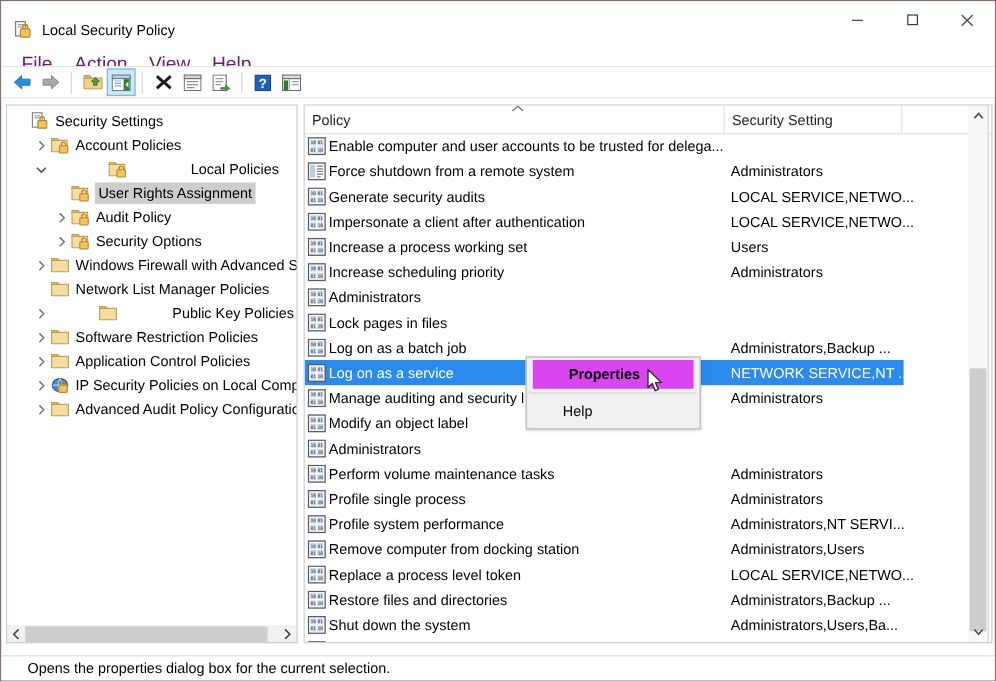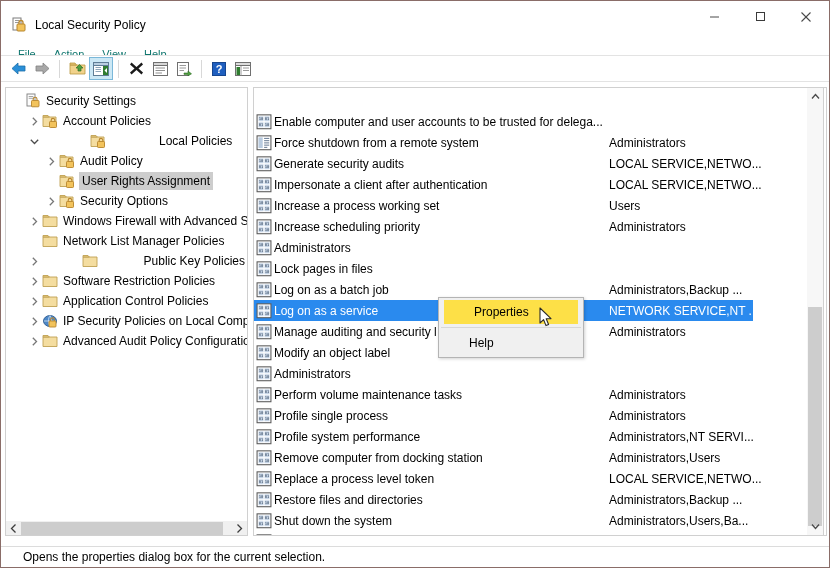--- a/index.html
+++ b/index.html
@@ -68,22 +68,22 @@
     left: 0; top: 32px;
     width: 828px;
     height: 22px;
     display: flex;
     align-items: center;
     padding-left: 8px;
     box-sizing: border-box;
     background: #ffffff;
   }
   .menu-item {
-    font-size: 11px;
-    color: #0f766e;
+    font-size: 16px;
+    color: #701a75;
     padding: 2px 9px;
     white-space: nowrap;
     margin-top: 20px;
   }
 
   
   .toolbar {
     position: absolute;
     left: 0; top: 54px;
     width: 828px;
@@ -324,23 +324,23 @@
   .ctx-item {
     height: 24px;
     display: flex;
     align-items: center;
     padding-left: 30px;
     font-size: 12px;
     color: #000000;
     box-sizing: border-box;
   }
   .ctx-item.highlight {
-    background: #fde047;
+    background: #d946ef;
     color: #000000;
-    font-weight: normal;
+    font-weight: bold;
     margin: 0 5px;
   }
   .ctx-sep {
     height: 1px;
     background: #d7d7d7;
     margin: 3px 2px;
   }
 
   
   .cursor {
@@ -532,46 +532,46 @@
             <svg class="ico-folder-lock" viewBox="0 0 16 16">
               <path d="M1 4 L1 13.5 L14 13.5 L14 4 Z" fill="#f4dda0" stroke="#bfa052" stroke-width="0.9"></path>
               <path d="M1 4 L1 2.5 L6 2.5 L7.3 4 Z" fill="#e9ce86" stroke="#bfa052" stroke-width="0.9"></path>
               <rect x="7.5" y="8.5" width="7" height="6" rx="0.8" fill="#f2c35c" stroke="#b8862d" stroke-width="0.9"></rect>
               <path d="M9.2 8.5 V7.2 a1.8 1.8 0 0 1 3.6 0 V8.5" fill="none" stroke="#b8862d" stroke-width="1.1"></path>
             </svg>
           </span>
           <span class="tree-label">Local Policies</span>
         </div>
         <div class="tree-row" style="padding-left: 38px;">
-          <span class="chev">
-            <svg width="9" height="9" viewBox="0 0 9 9">
-              <path d="M2.8 0.8 L6.5 4.5 L2.8 8.2" fill="none" stroke="#777777" stroke-width="1.3"></path>
-            </svg>
-          </span>
+          <span class="chev"></span>
           <span class="tree-ico">
             <svg class="ico-folder-lock" viewBox="0 0 16 16">
               <path d="M1 4 L1 13.5 L14 13.5 L14 4 Z" fill="#f4dda0" stroke="#bfa052" stroke-width="0.9"></path>
               <path d="M1 4 L1 2.5 L6 2.5 L7.3 4 Z" fill="#e9ce86" stroke="#bfa052" stroke-width="0.9"></path>
               <rect x="7.5" y="8.5" width="7" height="6" rx="0.8" fill="#f2c35c" stroke="#b8862d" stroke-width="0.9"></rect>
               <path d="M9.2 8.5 V7.2 a1.8 1.8 0 0 1 3.6 0 V8.5" fill="none" stroke="#b8862d" stroke-width="1.1"></path>
             </svg>
           </span>
-          <span class="tree-label">Audit Policy</span>
+          <span class="tree-label sel">User Rights Assignment</span>
         </div>
         <div class="tree-row" style="padding-left: 38px;">
-          <span class="chev"></span>
+          <span class="chev">
+            <svg width="9" height="9" viewBox="0 0 9 9">
+              <path d="M2.8 0.8 L6.5 4.5 L2.8 8.2" fill="none" stroke="#777777" stroke-width="1.3"></path>
+            </svg>
+          </span>
           <span class="tree-ico">
             <svg class="ico-folder-lock" viewBox="0 0 16 16">
               <path d="M1 4 L1 13.5 L14 13.5 L14 4 Z" fill="#f4dda0" stroke="#bfa052" stroke-width="0.9"></path>
               <path d="M1 4 L1 2.5 L6 2.5 L7.3 4 Z" fill="#e9ce86" stroke="#bfa052" stroke-width="0.9"></path>
               <rect x="7.5" y="8.5" width="7" height="6" rx="0.8" fill="#f2c35c" stroke="#b8862d" stroke-width="0.9"></rect>
               <path d="M9.2 8.5 V7.2 a1.8 1.8 0 0 1 3.6 0 V8.5" fill="none" stroke="#b8862d" stroke-width="1.1"></path>
             </svg>
           </span>
-          <span class="tree-label sel">User Rights Assignment</span>
+          <span class="tree-label">Audit Policy</span>
         </div>
         <div class="tree-row" style="padding-left: 38px;">
           <span class="chev">
             <svg width="9" height="9" viewBox="0 0 9 9">
               <path d="M2.8 0.8 L6.5 4.5 L2.8 8.2" fill="none" stroke="#777777" stroke-width="1.3"></path>
             </svg>
           </span>
           <span class="tree-ico">
             <svg class="ico-folder-lock" viewBox="0 0 16 16">
               <path d="M1 4 L1 13.5 L14 13.5 L14 4 Z" fill="#f4dda0" stroke="#bfa052" stroke-width="0.9"></path>
@@ -691,20 +691,34 @@
       <div class="hs-thumb"></div>
     </div>
     <div class="hs-arrow">
       <svg width="7" height="9" viewBox="0 0 7 9">
           <path d="M1.5 0.5 L5.5 4.5 L1.5 8.5" fill="none" stroke="#3c3c3c" stroke-width="1.3"></path>
         </svg>
     </div>
   </div>
 
   <div class="pane-right">
+    <div class="list-header">
+      <div class="lh-cell c1">
+        <span>Policy</span>
+        <span class="sort-arrow">
+          <svg width="11" height="7" viewBox="0 0 11 7">
+              <path d="M1 5.5 L5.5 1.5 L10 5.5" fill="none" stroke="#7a7a7a" stroke-width="1.2"></path>
+            </svg>
+        </span>
+      </div>
+      <div class="lh-cell c2">
+        <span>Security Setting</span>
+      </div>
+      <div class="lh-cell c3"></div>
+    </div>
     <div class="rows" id="rows-container">
         <div class="row">
           <span class="row-ico">
             <svg class="ico-policy" viewBox="0 0 15 15">
               <rect x="1" y="0.8" width="13" height="13" fill="#ffffff" stroke="#5a5a5a" stroke-width="1"></rect>
               <rect x="2.4" y="2.2" width="4.6" height="4.6" fill="#c5d4e6"></rect>
               <rect x="8" y="2.2" width="4.6" height="4.6" fill="#c5d4e6"></rect>
               <rect x="2.4" y="7.8" width="4.6" height="4.6" fill="#c5d4e6"></rect>
               <rect x="8" y="7.8" width="4.6" height="4.6" fill="#c5d4e6"></rect>
               <text x="4.7" y="6" font-family="DejaVu Sans Mono, monospace" font-size="3.6" fill="#2d3f55" text-anchor="middle">10</text>

